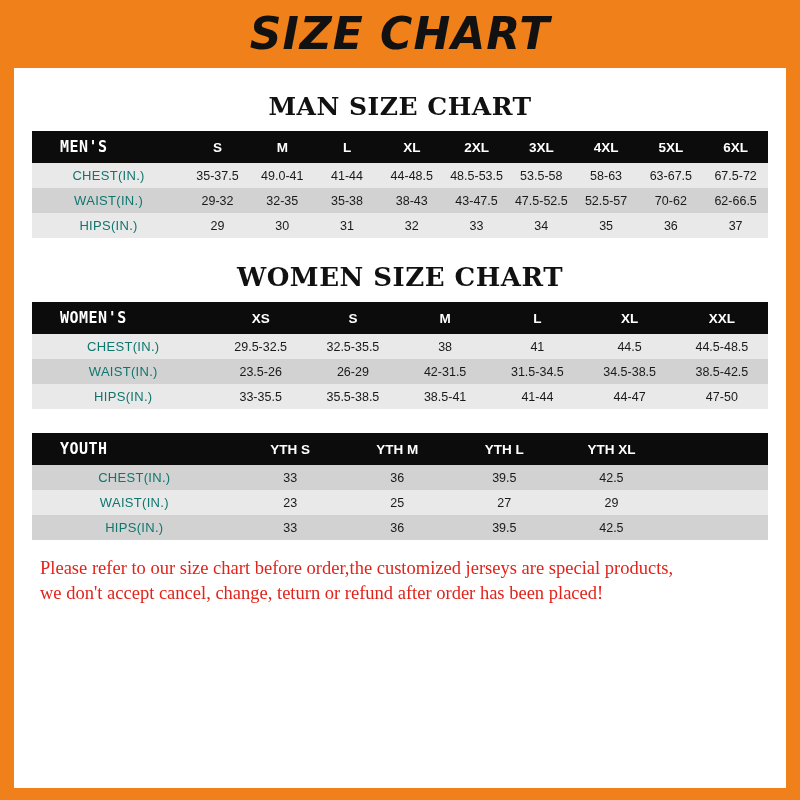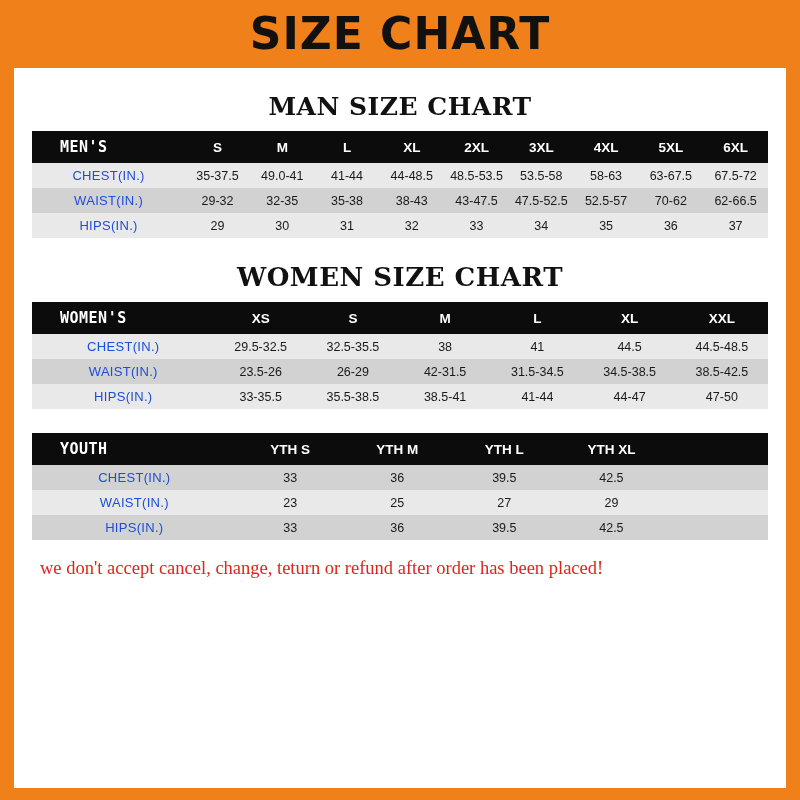--- a/index.html
+++ b/index.html
@@ -32,20 +32,21 @@
     margin-left: -14px;
     margin-right: -14px;
   }
   .header-title {
     font-family: "DejaVu Sans", sans-serif;
     font-weight: bold;
     font-size: 44px;
     letter-spacing: 1px;
     color: #111111;
     line-height: 1;
+    font-style: italic;
   }
   .content {
     padding: 0 18px;
   }
   .section {
     margin-top: 24px;
   }
   .section-title {
     text-align: center;
     font-family: "DejaVu Serif", serif;
@@ -80,21 +81,21 @@
   table.size-table thead th.corner {
     text-align: left;
     padding-left: 28px;
     font-family: "DejaVu Sans Mono", monospace;
     font-size: 15px;
     letter-spacing: 0.5px;
   }
   table.size-table tbody td.rowlabel {
     font-family: "Liberation Sans", sans-serif;
     font-size: 13px;
-    color: #1d4ed8;
+    color: #0f766e;
     letter-spacing: 0.3px;
   }
   tbody tr.shade-light td { background: #e9e9e9; }
   tbody tr.shade-dark td { background: #d2d2d2; }
 
   .women-title {
     font-size: 26px;
   }
   .footer-note {
     margin-top: 16px;
@@ -267,19 +268,20 @@
             <td>36</td>
             <td>39.5</td>
             <td>42.5</td>
             <td></td>
           </tr>
         </tbody>
       </table>
     </div>
 
     <div class="footer-note">
+      <span class="line">Please refer to our size chart before order,the customized jerseys are special products,</span>
       <span class="line">we don't accept cancel, change, teturn or refund after order has been placed!</span>
     </div>
 
   </div>
 
   <div class="bottom-band"></div>
 </div>
 
 </body></html>

